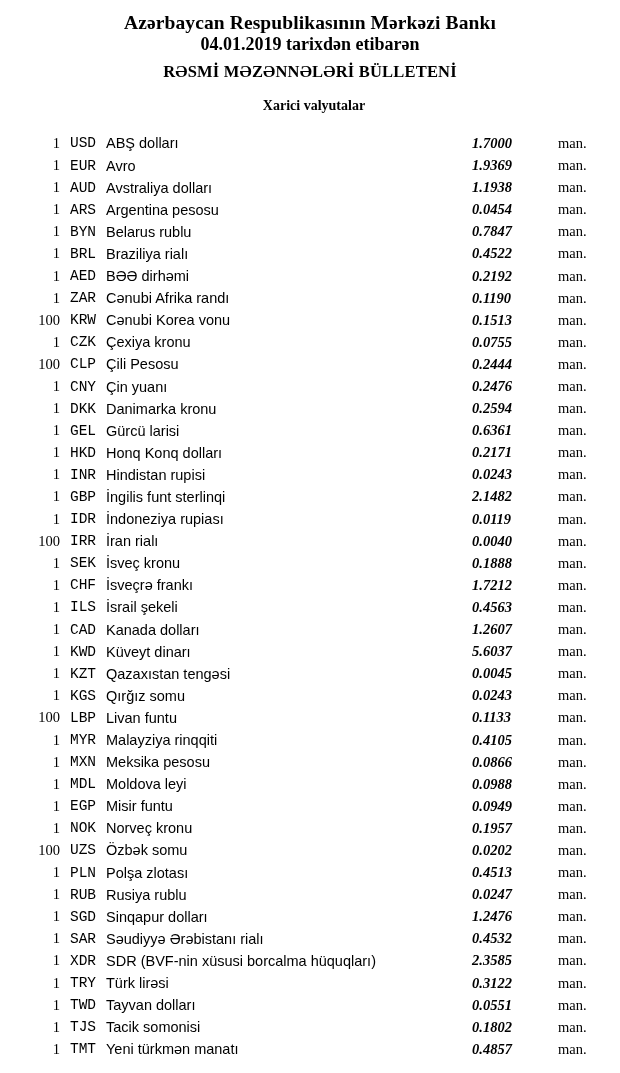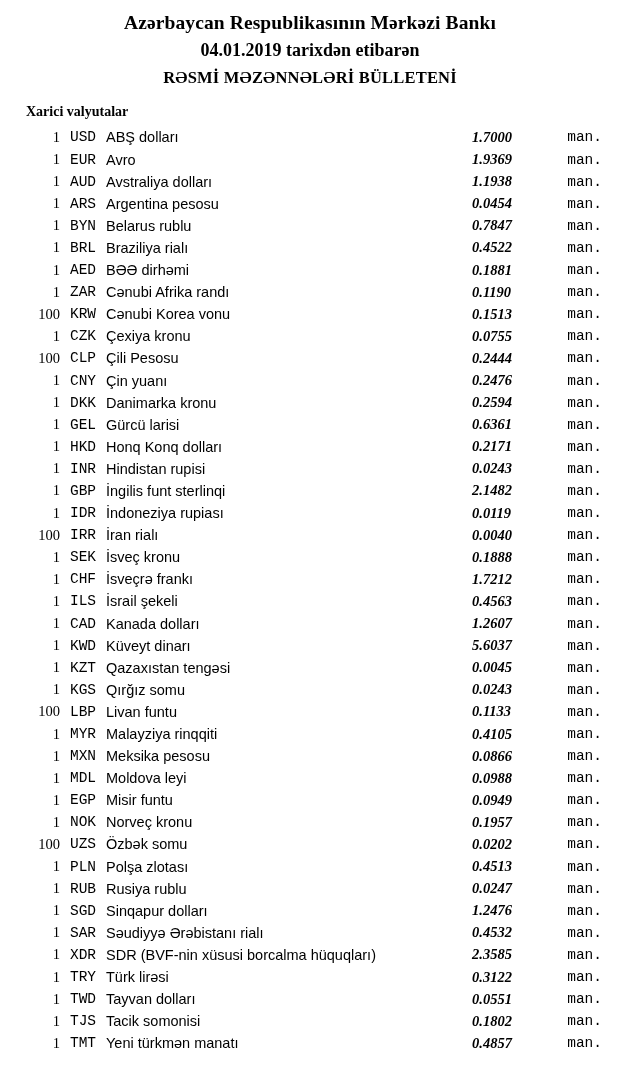--- a/index.html
+++ b/index.html
@@ -19,21 +19,21 @@
     padding: 8px 18px 6px 18px;
   }
   .hdr {
     text-align: center;
   }
   .hdr-title {
     font-family: "Liberation Serif", serif;
     font-weight: bold;
     font-size: 19.5px;
     letter-spacing: 0.1px;
-    margin: 4px 0 6px 0;
+    margin: 4px 0 0 0;
     line-height: 1.15;
   }
   .hdr-date {
     font-family: "Liberation Serif", serif;
     font-weight: bold;
     font-size: 18px;
     margin: 0 0 7px 0;
   }
   .hdr-sub {
     font-family: "Liberation Serif", serif;
@@ -42,25 +42,25 @@
     margin: 0 0 6px 0;
   }
   .hdr-bulletin {
     font-family: "Liberation Serif", serif;
     font-weight: bold;
     font-size: 16.5px;
     margin: 0 0 16px 0;
     letter-spacing: 0.2px;
   }
   .section-title {
-    text-align: left;
+    text-align: center;
     font-family: "Liberation Serif", serif;
     font-weight: bold;
     font-size: 14px;
-    margin: 0 0 6px 0;
+    margin: 0 0 18px 0;
     padding-left: 8px;
   }
   table.rates {
     width: 100%;
     border-collapse: collapse;
     font-size: 14.5px;
   }
   table.rates td {
     padding: 0;
     height: 22.1px;
@@ -86,22 +86,22 @@
   td.c-rate {
     width: 86px;
     text-align: left;
     font-style: italic;
     font-weight: bold;
     font-family: "Liberation Serif", serif;
     padding-right: 14px;
   }
   td.c-unit {
     width: 44px;
-    text-align: right;
-    font-family: Liberation Mono, monospace;
+    text-align: left;
+    font-family: Liberation Serif, serif;
   }
 </style>
 </head>
 <body>
 
 <div class="page">
 
   <div class="hdr">
     <div class="hdr-title">Azərbaycan Respublikasının Mərkəzi Bankı</div>
     <div class="hdr-date">04.01.2019  tarixdən etibarən</div>
@@ -151,21 +151,21 @@
           <td class="c-units">1</td>
           <td class="c-code">BRL</td>
           <td class="c-name">Braziliya rialı</td>
           <td class="c-rate">0.4522</td>
           <td class="c-unit">man.</td>
         </tr>
         <tr>
           <td class="c-units">1</td>
           <td class="c-code">AED</td>
           <td class="c-name">BƏƏ dirhəmi</td>
-          <td class="c-rate">0.1881</td>
+          <td class="c-rate">0.2192</td>
           <td class="c-unit">man.</td>
         </tr>
         <tr>
           <td class="c-units">1</td>
           <td class="c-code">ZAR</td>
           <td class="c-name">Cənubi Afrika randı</td>
           <td class="c-rate">0.1190</td>
           <td class="c-unit">man.</td>
         </tr>
         <tr>

